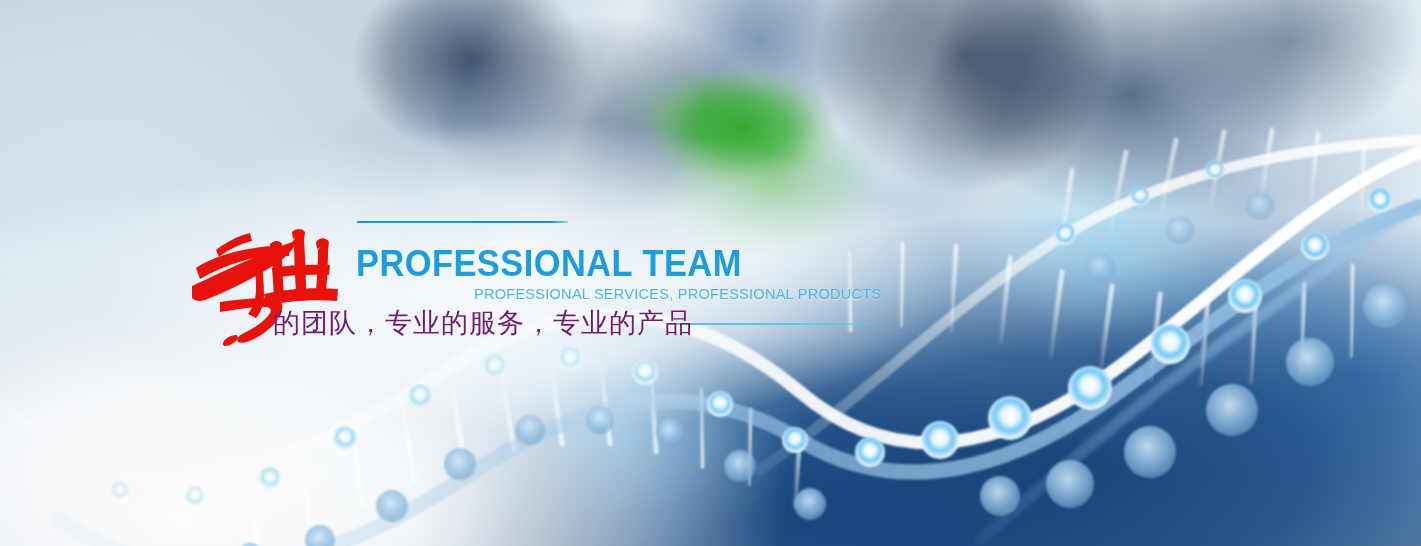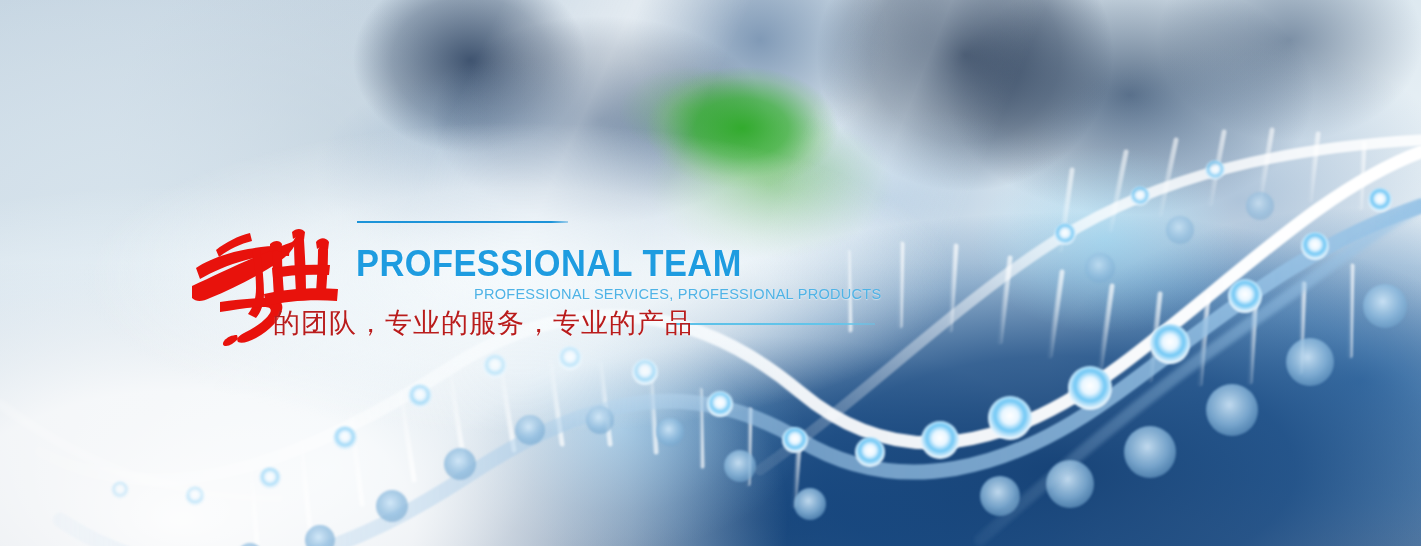--- a/index.html
+++ b/index.html
@@ -138,21 +138,21 @@
     transform-origin:left center;
     white-space:nowrap;
     text-shadow:0 1px 1px rgba(255,255,255,.5);
   }
 
   .cn-line{
     position:absolute;
     left:273px; top:305px;
     font-size:27px;
     letter-spacing:1px;
-    color:#b91c1c;
+    color:#701a75;
     font-family:"DejaVu Sans","Liberation Sans",sans-serif;
     white-space:nowrap;
     text-shadow:0 1px 1px rgba(255,255,255,.5);
   }
 </style>
 </head>
 <body>
 
 <div id="banner">
 

